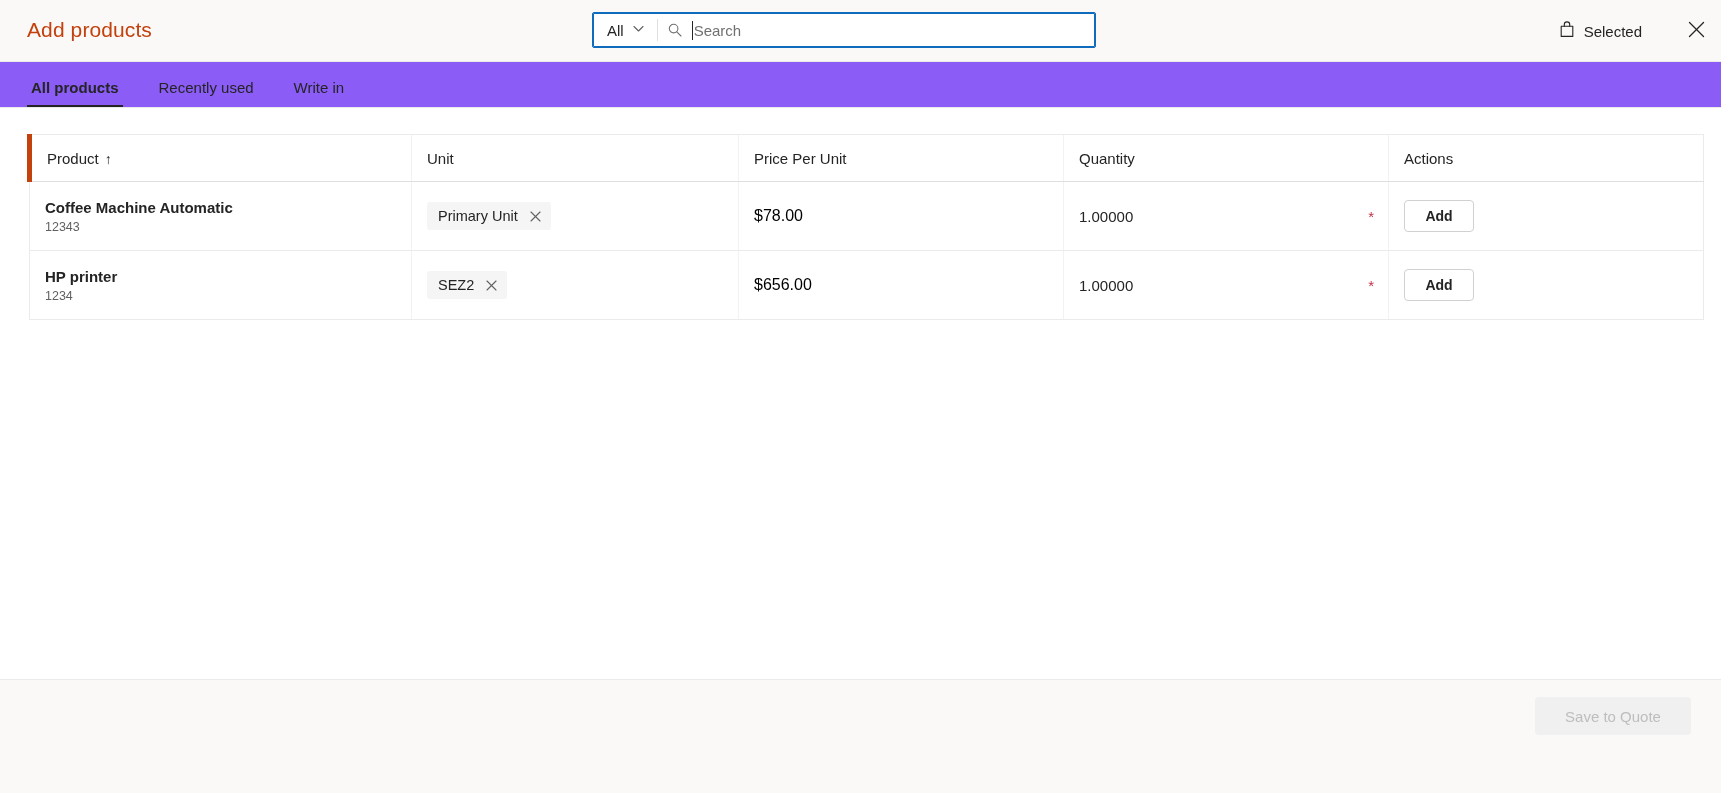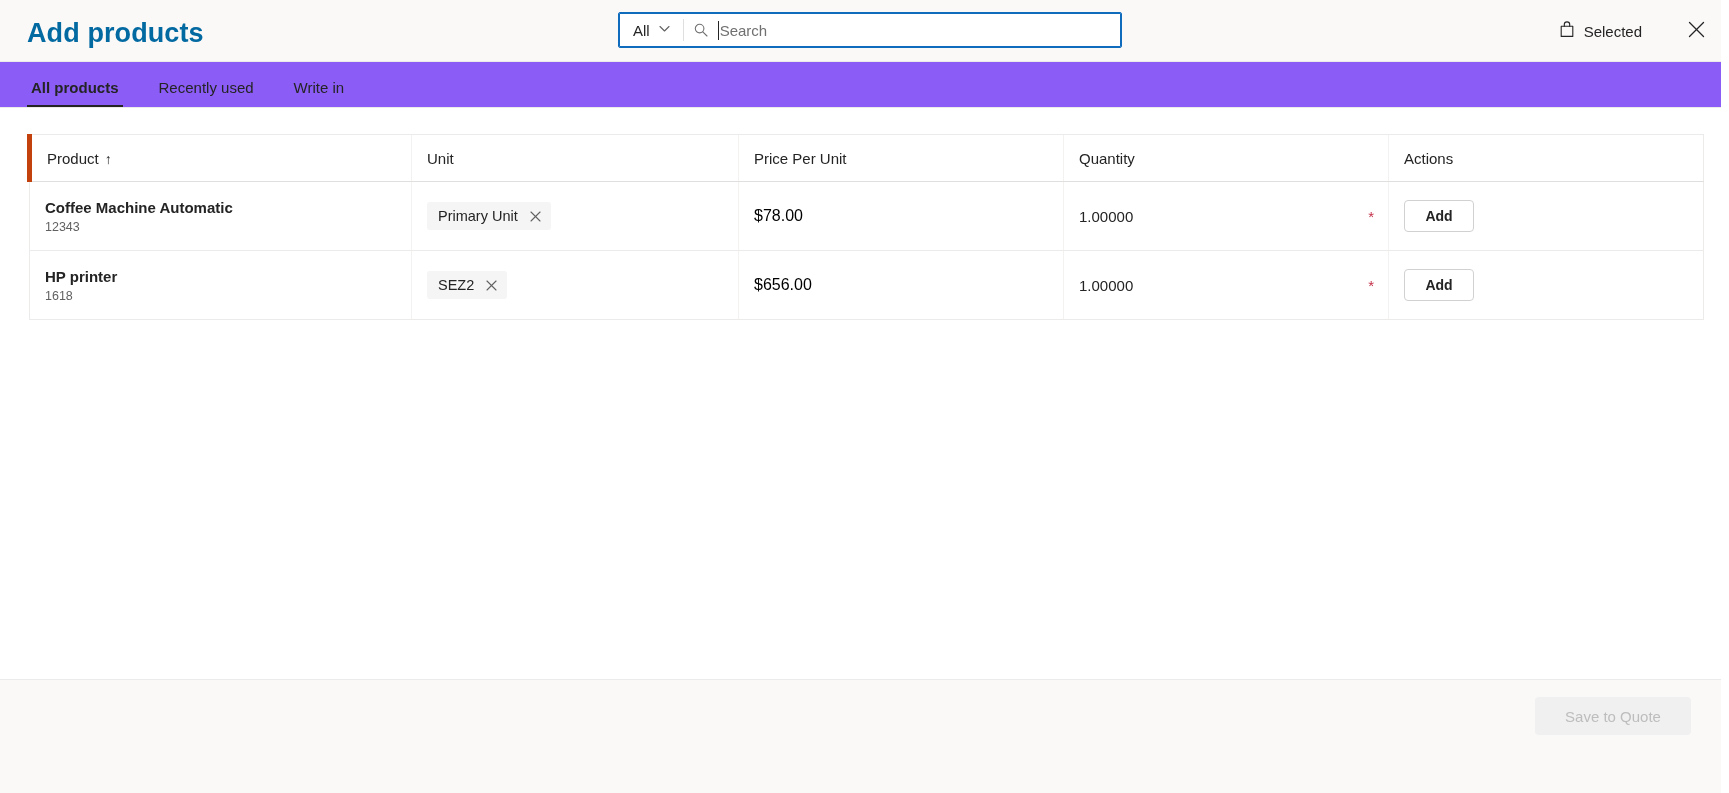--- a/index.html
+++ b/index.html
@@ -24,30 +24,30 @@
     height: 62px;
     background: #faf9f8;
     border-bottom: 1px solid #edebe9;
     display: flex;
     align-items: center;
   }
   .header-title {
     position: absolute;
     left: 27px;
     top: 18px;
-    font-size: 27px;
-    color: #0369a1;
-    font-weight: 700;
+    font-size: 21px;
+    color: #c2410c;
+    font-weight: 400;
     letter-spacing: .1px;
   }
 
   
   .search-wrap {
     position: absolute;
-    left: 618px;
+    left: 592px;
     top: 12px;
     width: 504px;
     height: 36px;
     background: #ffffff;
     border: 1px solid #0f6cbd;
     border-radius: 2px;
     display: flex;
     align-items: center;
     box-shadow: 0 0 0 1px #0f6cbd inset;
   }
@@ -404,21 +404,21 @@
             <span class="qty-val">1.00000</span>
             <span class="req-star">*</span>
           </td>
           <td>
             <button class="add-btn">Add</button>
           </td>
         </tr>
         <tr>
           <td>
             <div class="prod-name">HP printer</div>
-            <div class="prod-id">1618</div>
+            <div class="prod-id">1234</div>
           </td>
           <td>
             <span class="chip">
               <span>SEZ2</span>
               <span class="x">
                 <svg width="13" height="13" viewBox="0 0 13 13">
                   <line x1="2" y1="2" x2="11" y2="11" stroke="#616161" stroke-width="1.1" stroke-linecap="round"></line>
                   <line x1="11" y1="2" x2="2" y2="11" stroke="#616161" stroke-width="1.1" stroke-linecap="round"></line>
                 </svg>
               </span>

